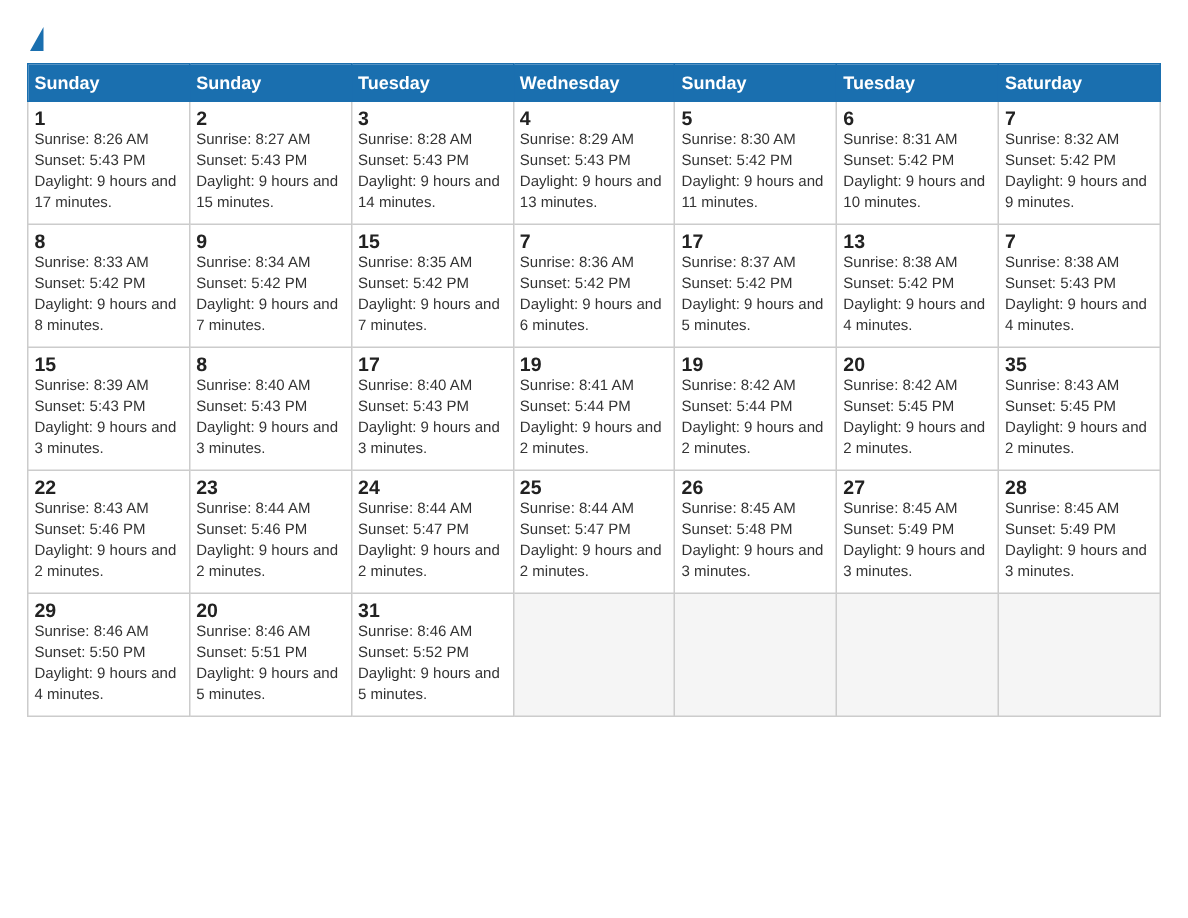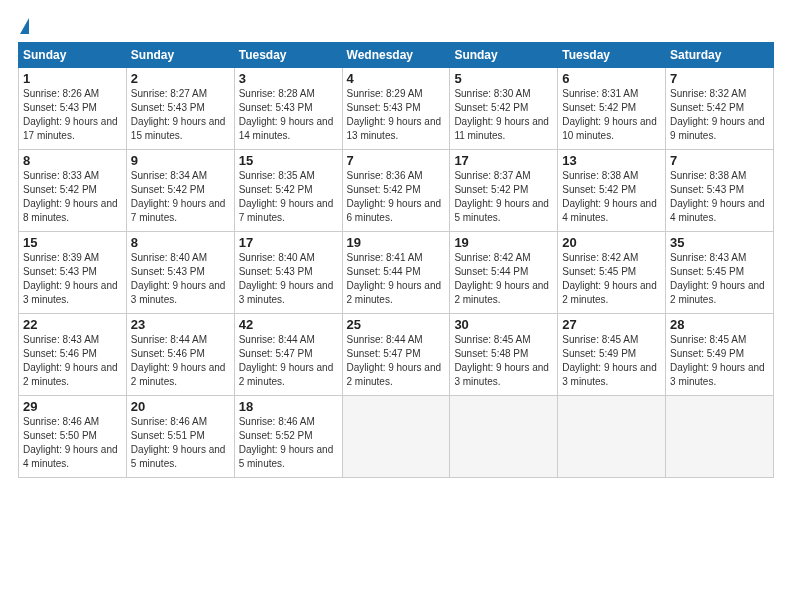--- a/index.html
+++ b/index.html
@@ -143,30 +143,30 @@
           <td><span class="day-num">8</span><span class="cell-text">Sunrise: 8:40 AM<br>Sunset: 5:43 PM<br>Daylight: 9 hours and 3 minutes.</span></td>
           <td><span class="day-num">17</span><span class="cell-text">Sunrise: 8:40 AM<br>Sunset: 5:43 PM<br>Daylight: 9 hours and 3 minutes.</span></td>
           <td><span class="day-num">19</span><span class="cell-text">Sunrise: 8:41 AM<br>Sunset: 5:44 PM<br>Daylight: 9 hours and 2 minutes.</span></td>
           <td><span class="day-num">19</span><span class="cell-text">Sunrise: 8:42 AM<br>Sunset: 5:44 PM<br>Daylight: 9 hours and 2 minutes.</span></td>
           <td><span class="day-num">20</span><span class="cell-text">Sunrise: 8:42 AM<br>Sunset: 5:45 PM<br>Daylight: 9 hours and 2 minutes.</span></td>
           <td><span class="day-num">35</span><span class="cell-text">Sunrise: 8:43 AM<br>Sunset: 5:45 PM<br>Daylight: 9 hours and 2 minutes.</span></td>
         </tr>
         <tr>
           <td><span class="day-num">22</span><span class="cell-text">Sunrise: 8:43 AM<br>Sunset: 5:46 PM<br>Daylight: 9 hours and 2 minutes.</span></td>
           <td><span class="day-num">23</span><span class="cell-text">Sunrise: 8:44 AM<br>Sunset: 5:46 PM<br>Daylight: 9 hours and 2 minutes.</span></td>
-          <td><span class="day-num">42</span><span class="cell-text">Sunrise: 8:44 AM<br>Sunset: 5:47 PM<br>Daylight: 9 hours and 2 minutes.</span></td>
+          <td><span class="day-num">24</span><span class="cell-text">Sunrise: 8:44 AM<br>Sunset: 5:47 PM<br>Daylight: 9 hours and 2 minutes.</span></td>
           <td><span class="day-num">25</span><span class="cell-text">Sunrise: 8:44 AM<br>Sunset: 5:47 PM<br>Daylight: 9 hours and 2 minutes.</span></td>
-          <td><span class="day-num">30</span><span class="cell-text">Sunrise: 8:45 AM<br>Sunset: 5:48 PM<br>Daylight: 9 hours and 3 minutes.</span></td>
+          <td><span class="day-num">26</span><span class="cell-text">Sunrise: 8:45 AM<br>Sunset: 5:48 PM<br>Daylight: 9 hours and 3 minutes.</span></td>
           <td><span class="day-num">27</span><span class="cell-text">Sunrise: 8:45 AM<br>Sunset: 5:49 PM<br>Daylight: 9 hours and 3 minutes.</span></td>
           <td><span class="day-num">28</span><span class="cell-text">Sunrise: 8:45 AM<br>Sunset: 5:49 PM<br>Daylight: 9 hours and 3 minutes.</span></td>
         </tr>
         <tr>
           <td><span class="day-num">29</span><span class="cell-text">Sunrise: 8:46 AM<br>Sunset: 5:50 PM<br>Daylight: 9 hours and 4 minutes.</span></td>
           <td><span class="day-num">20</span><span class="cell-text">Sunrise: 8:46 AM<br>Sunset: 5:51 PM<br>Daylight: 9 hours and 5 minutes.</span></td>
-          <td><span class="day-num">18</span><span class="cell-text">Sunrise: 8:46 AM<br>Sunset: 5:52 PM<br>Daylight: 9 hours and 5 minutes.</span></td>
+          <td><span class="day-num">31</span><span class="cell-text">Sunrise: 8:46 AM<br>Sunset: 5:52 PM<br>Daylight: 9 hours and 5 minutes.</span></td>
           <td class="empty"></td>
           <td class="empty"></td>
           <td class="empty"></td>
           <td class="empty"></td>
         </tr>
       </tbody>
   </table>
 </div>
 
 </body></html>

